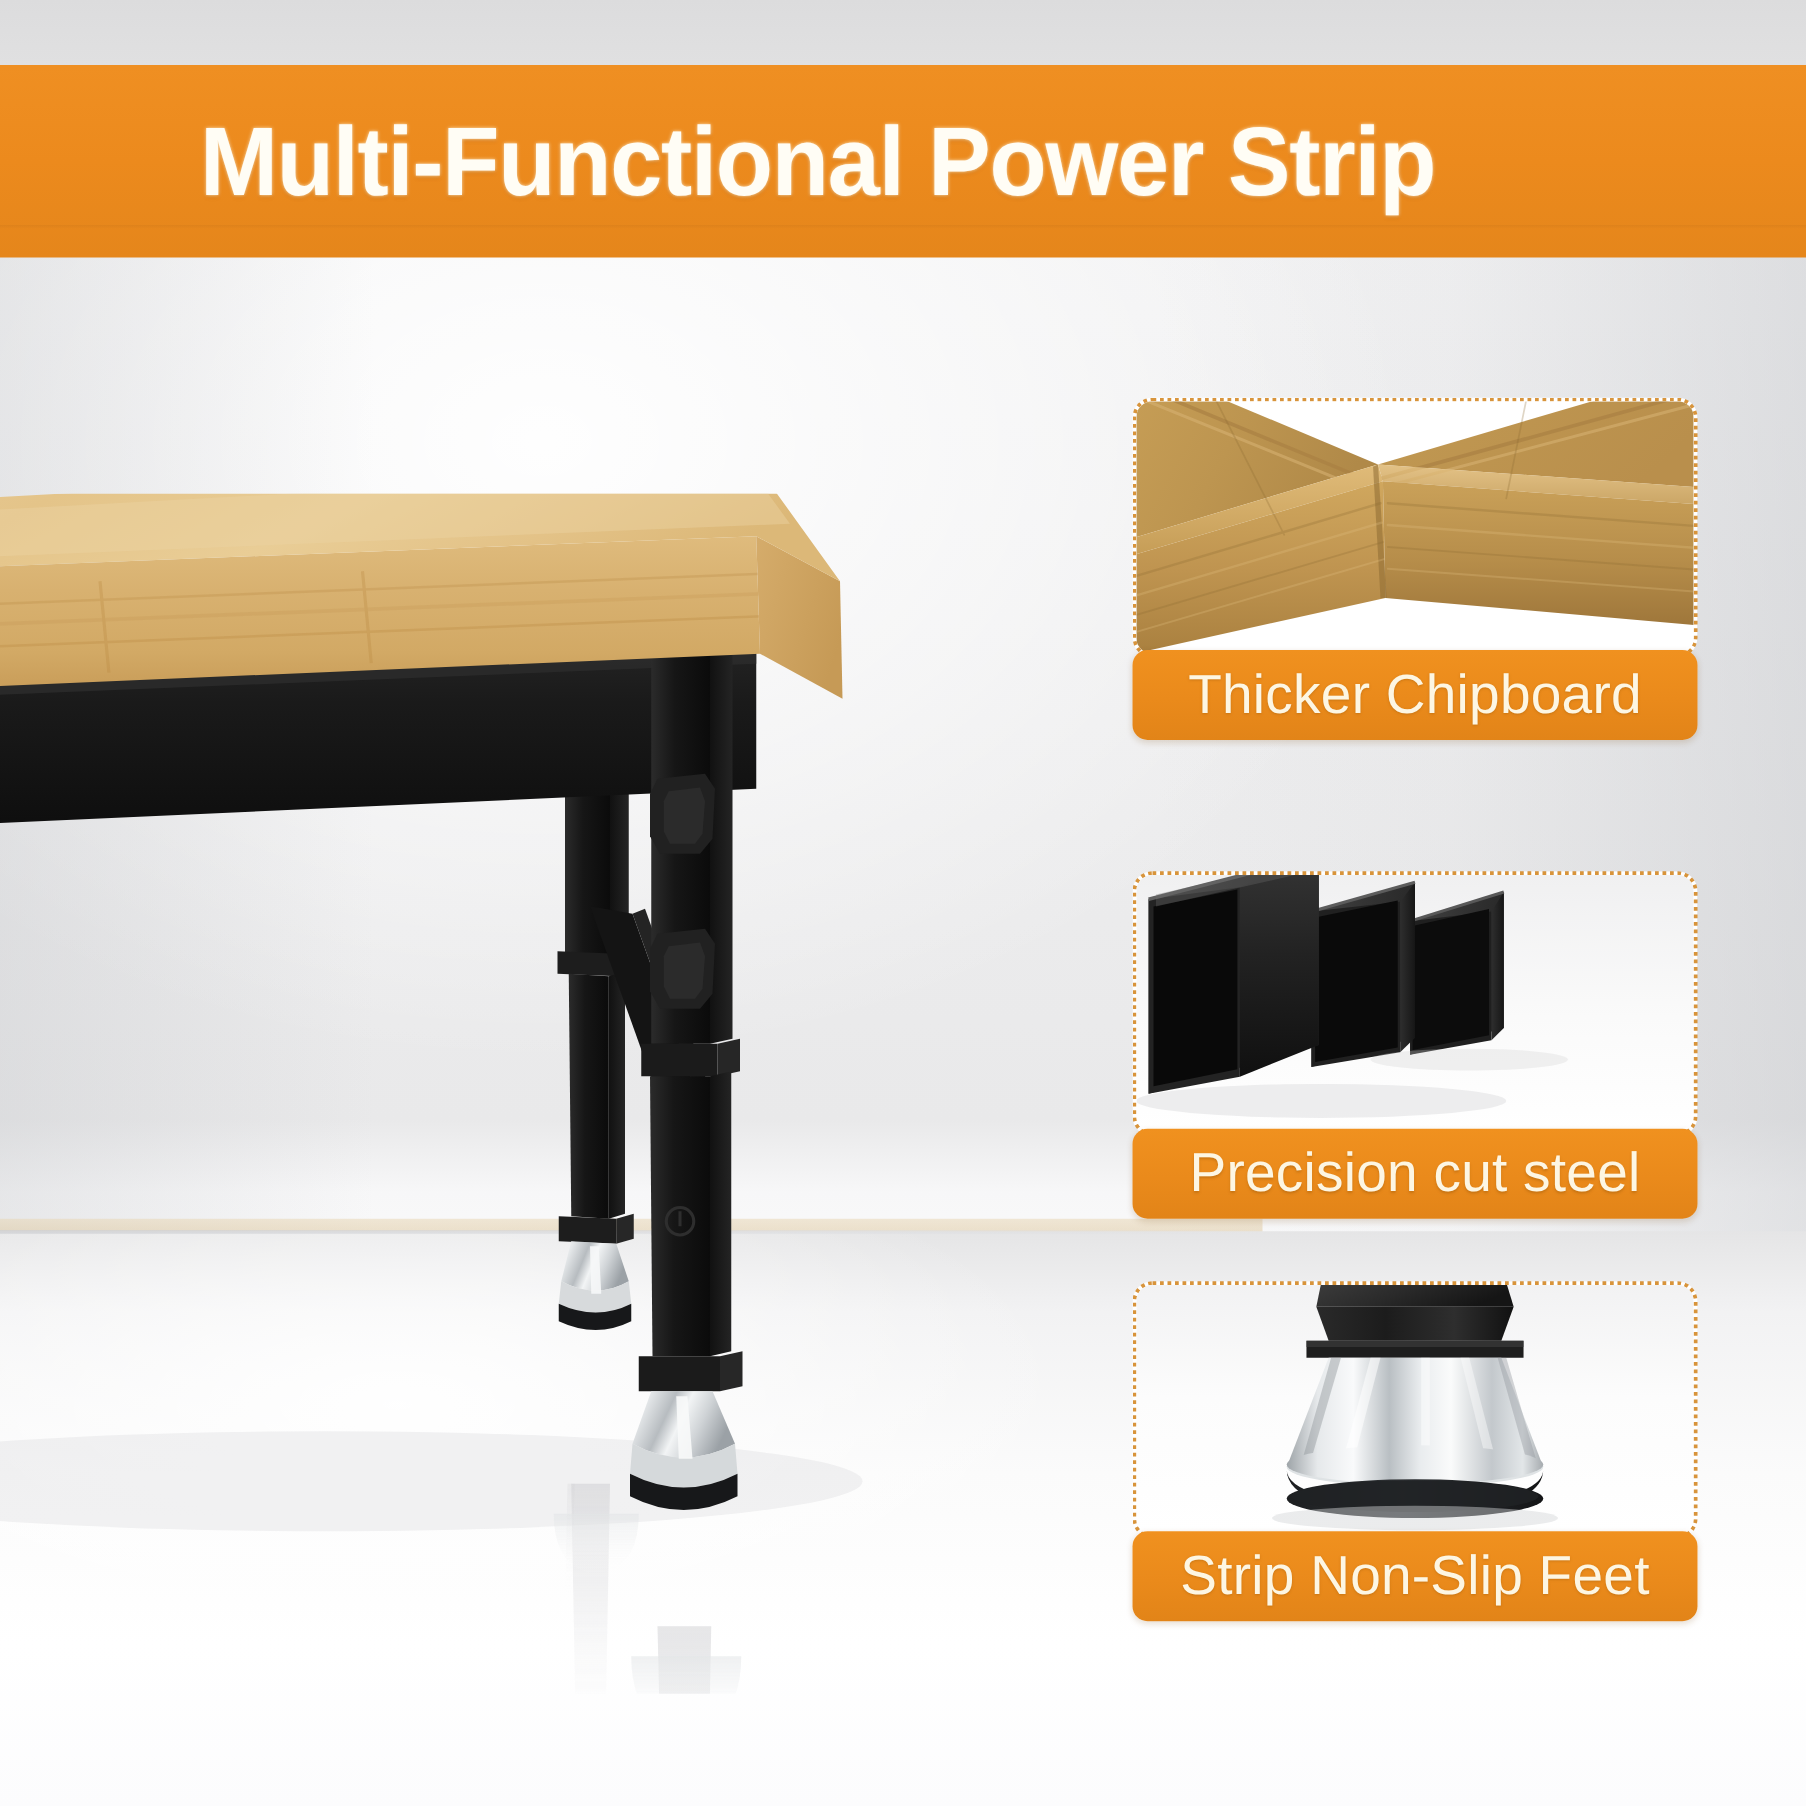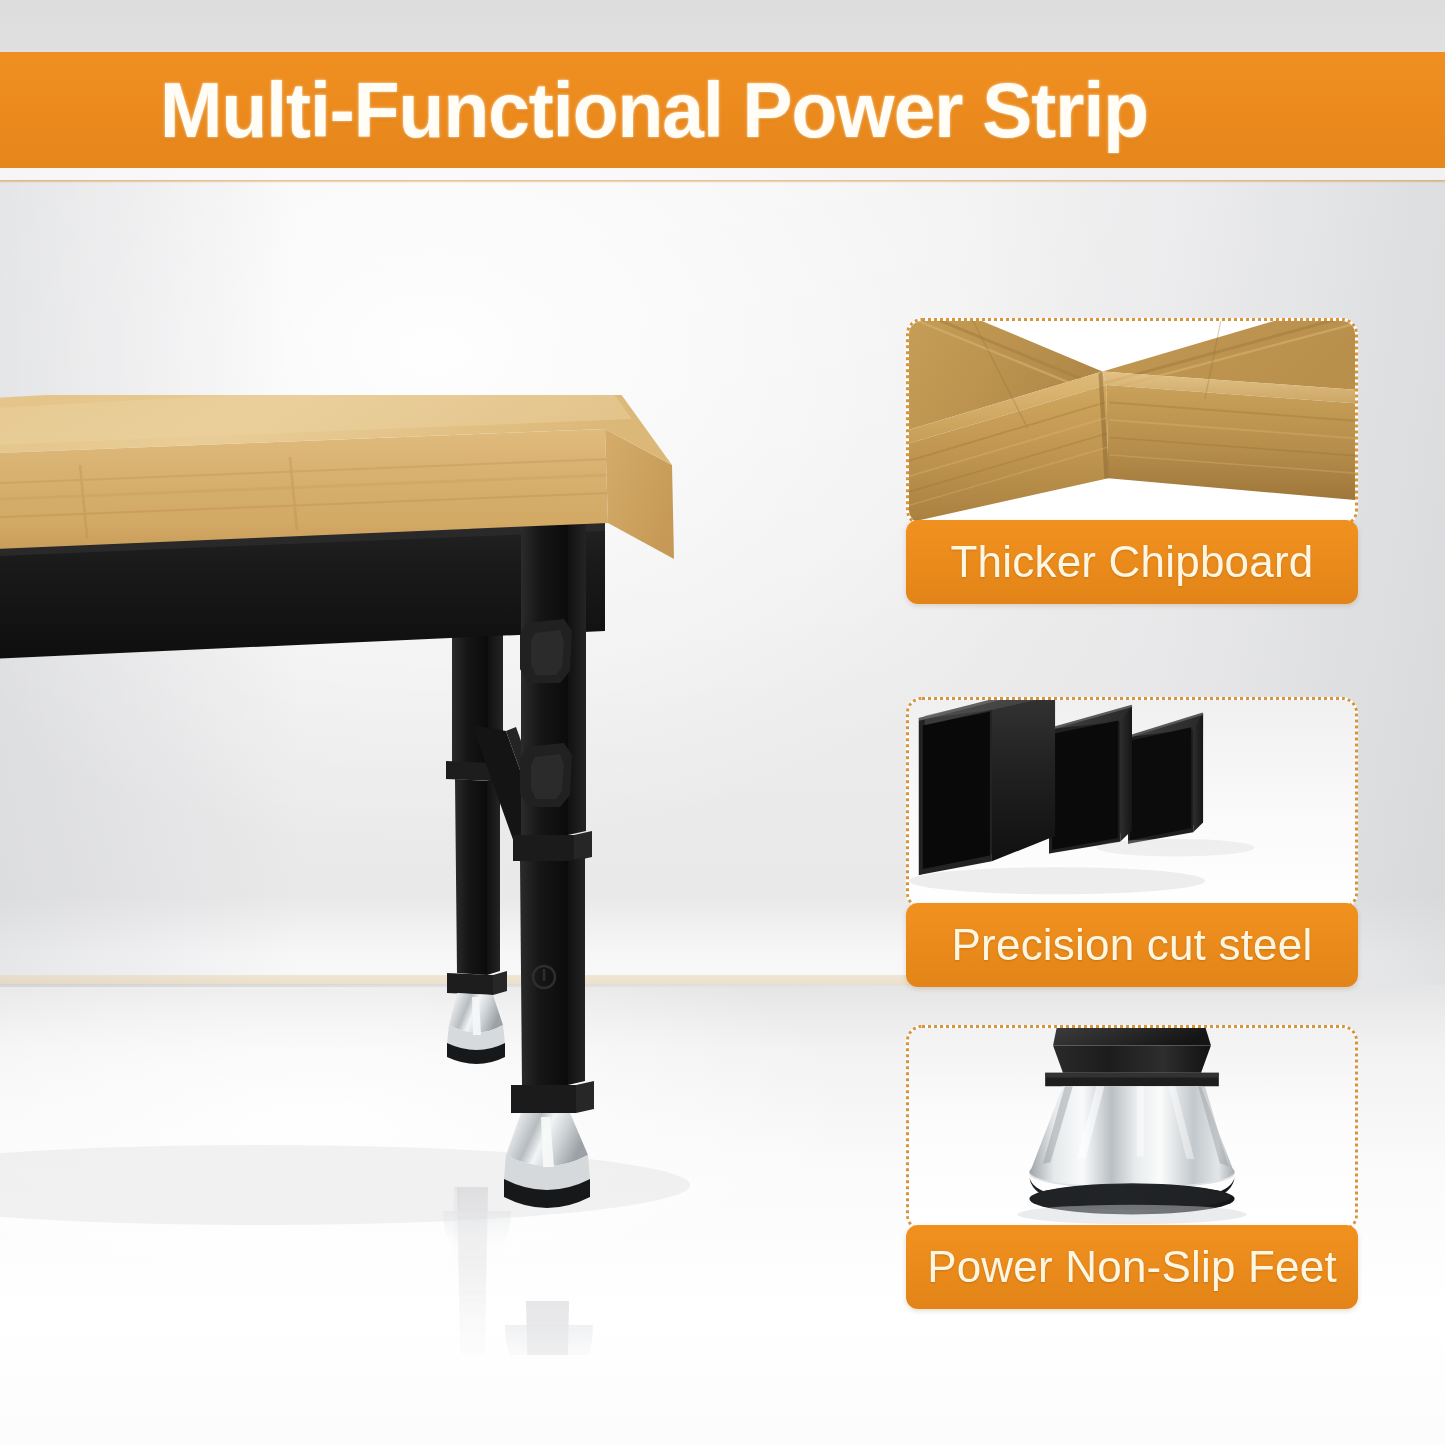--- a/index.html
+++ b/index.html
@@ -27,21 +27,21 @@
   .floor-glow{position:absolute;left:0;top:985px;width:1445px;height:460px;
     background:radial-gradient(ellipse 760px 300px at 22% 30%,rgba(255,255,255,.95) 0%,rgba(255,255,255,0) 72%);}
   .floor-line{position:absolute;left:0;top:984px;width:1010px;height:3px;
     background:linear-gradient(90deg,rgba(208,209,212,.8),rgba(220,221,224,.55) 70%,rgba(235,236,238,0));}
 
   
   .baseboard{position:absolute;left:0;top:975px;width:1010px;height:22px;
     background:linear-gradient(180deg,#e8d7b6 0%,#ddc79f 60%,#d3bb93 100%);opacity:.55;}
 
   
-  .banner{position:absolute;left:0;top:52px;width:1445px;height:116px;
+  .banner{position:absolute;left:0;top:52px;width:1445px;height:154px;
     background:linear-gradient(180deg,#ef8f22 0%,#ec8a1d 50%,#e5861b 100%);
     display:flex;align-items:center;}
   .banner-title{
     margin-left:160px;
     color:#fffdf5;
     font-size:78px;
     line-height:1;
     font-weight:bold;
     letter-spacing:-1px;
     transform:scaleX(.96);
@@ -56,21 +56,21 @@
 
   
   .bench{position:absolute;left:-40px;top:395px;width:810px;height:960px;}
   .bench svg{display:block;}
 
   
   .card{position:absolute;width:452px;}
   .card-photo{position:relative;width:452px;border:3px dotted #d8943b;
     border-radius:16px;background:#ffffff;overflow:hidden;box-sizing:border-box;}
   .card-photo svg{display:block;width:100%;height:100%;}
-  .card-label{position:relative;width:452px;height:84px;margin-top:-6px;
+  .card-label{position:relative;width:452px;height:72px;margin-top:-6px;
     background:linear-gradient(180deg,#f0911f 0%,#ea8a1b 55%,#e28418 100%);
     border-radius:12px;
     display:flex;align-items:center;justify-content:center;
     box-shadow:0 2px 5px rgba(120,70,10,.18);
     z-index:3;}
   .card-label span{
     color:#fdf6e3;font-size:44px;line-height:1;font-weight:400;
     letter-spacing:.2px;white-space:nowrap;
     text-shadow:0 1px 2px rgba(140,80,10,.35);
   }
@@ -452,21 +452,21 @@
 
           <path d="M122 152 Q122 186 226 190 Q330 186 330 152 Q330 178 226 182 Q122 178 122 152 Z" fill="url(#ftRubber)"></path>
           <ellipse cx="226" cy="176" rx="104" ry="16" fill="url(#ftRubber)"></ellipse>
           <ellipse cx="226" cy="174" rx="100" ry="13" fill="#202225" opacity=".85"></ellipse>
 
           <ellipse cx="226" cy="192" rx="116" ry="10" fill="#d3d5d8" opacity=".45"></ellipse>
         </g>
       </svg>
     </div>
     <div class="card-label">
-      <span>Power Non-Slip Feet</span>
+      <span>Strip Non-Slip Feet</span>
     </div>
   </div>
 
   <div class="banner-top-fade"></div>
   <div class="banner">
     <div class="banner-title">Multi-Functional Power Strip</div>
   </div>
   <div class="banner-bot-hair"></div>
 
 </div>

